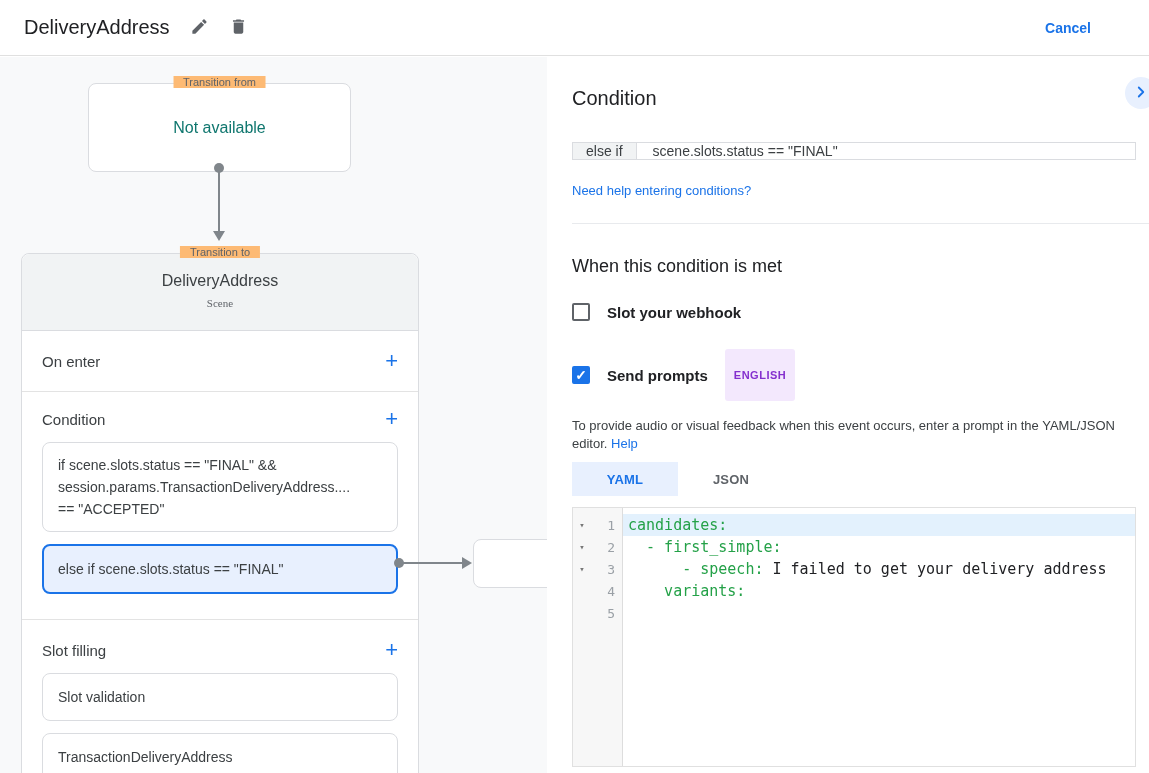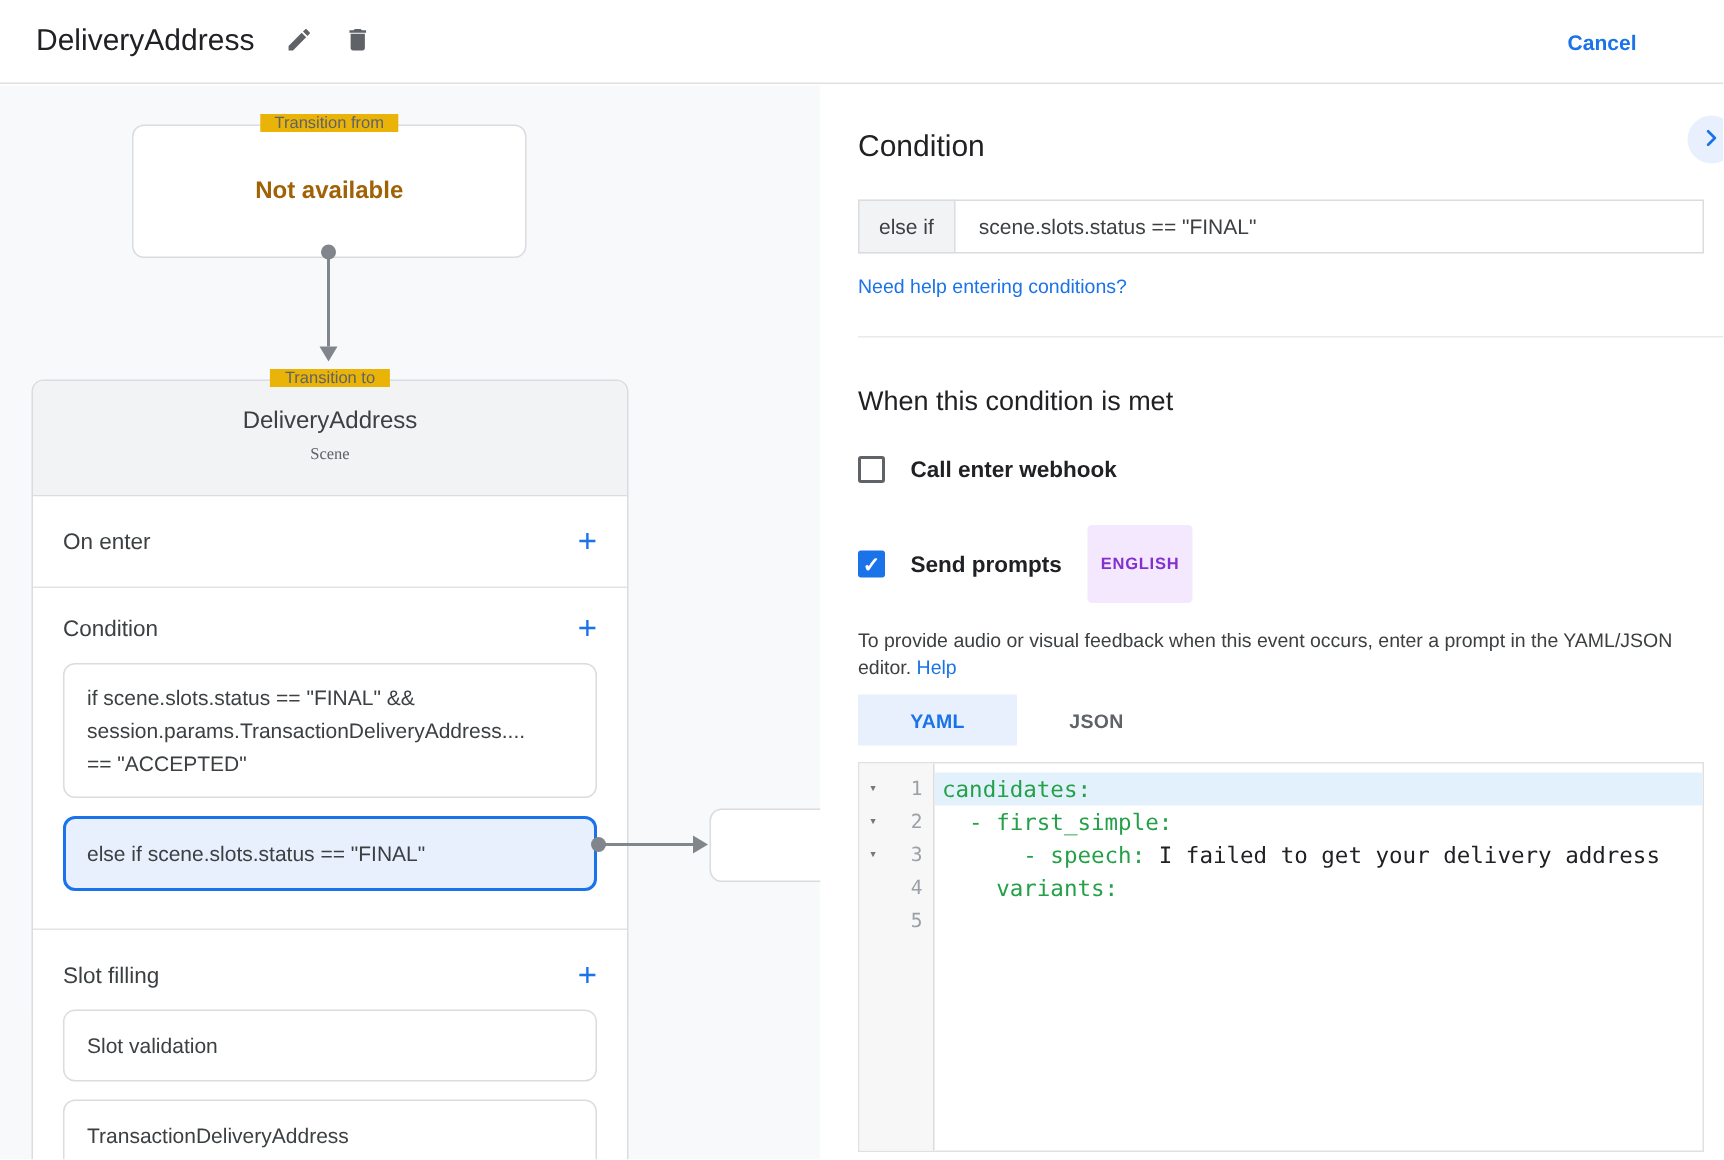--- a/index.html
+++ b/index.html
@@ -17,22 +17,22 @@
                 font-family:"Liberation Sans", sans-serif; cursor:pointer; margin-right:34px; }
   .save-btn { background:#1a73e8; color:#fff; border:none; border-radius:4px; width:99px; height:36px;
               font-size:14px; font-weight:700; font-family:"Liberation Sans", sans-serif; cursor:pointer; }
 
   
   .left-panel { position:absolute; top:57px; left:0; width:547px; height:716px;
                 background:#f8f9fa; overflow:hidden; }
   .from-box { position:absolute; left:88px; top:26px; width:263px; height:89px; background:#fff;
               border:1px solid #dadce0; border-radius:8px; display:flex; align-items:center; justify-content:center; }
   .legend { position:absolute; top:-8px; left:50%; transform:translateX(-50%); font-size:11px;
-            color:#5f6368; background:#eab308; padding:0 10px; white-space:nowrap; }
-  .from-text { font-size:16px; color:#a16207;font-weight:bold; }
+            color:#5f6368; background:#fdba74; padding:0 10px; white-space:nowrap; }
+  .from-text { font-size:16px; color:#0f766e; }
   .v-dot { position:absolute; left:214px; top:106px; width:10px; height:10px; border-radius:50%; background:#80868b; }
   .v-line { position:absolute; left:218px; top:114px; width:2px; height:60px; background:#80868b; }
   .v-arrow { position:absolute; left:213px; top:174px; width:0; height:0;
              border-left:6px solid transparent; border-right:6px solid transparent; border-top:10px solid #80868b; }
 
   .scene-card { position:absolute; left:21px; top:196px; width:398px; height:540px; background:#fff;
                 border:1px solid #dadce0; border-radius:8px 8px 0 0; }
   .scene-card .legend { top:-8px; }
   .card-head { background:#f1f3f4; border-bottom:1px solid #dadce0; border-radius:8px 8px 0 0;
                height:77px; text-align:center; padding-top:18px; }
@@ -58,21 +58,21 @@
   .target-box { position:absolute; left:473px; top:482px; width:88px; height:49px; background:#fff;
                 border:1px solid #dadce0; border-radius:8px; }
 
   
   .right-panel { position:absolute; top:57px; left:547px; width:602px; height:716px; background:#fff;
                  padding-left:25px; overflow:hidden; }
   .panel-title-row { position:relative; margin-top:28px; height:26px; }
   .panel-title { font-size:20px; color:#202124; line-height:26px; }
   .collapse-btn { position:absolute; top:-8px; right:-8px; width:32px; height:32px; border-radius:50%;
                   background:#e8f0fe; border:none; cursor:pointer; display:flex; align-items:center; justify-content:center; }
-  .cond-row { display:flex; margin-top:22px; margin-right:13px; height:36px; }
+  .cond-row { display:flex; margin-top:22px; margin-right:13px; height:36px;align-items:center; }
   .cond-prefix { background:#f1f3f4; border:1px solid #dadce0; display:flex; align-items:center;
                  padding:0 13px; font-size:14px; color:#3c4043; }
   .cond-input { flex:1; border:1px solid #dadce0; margin-left:-1px; padding:0 16px; font-size:14px;
                 color:#3c4043; font-family:"Liberation Sans", sans-serif; background:#fff; outline:none; }
   .link { color:#1a73e8; font-size:13px; text-decoration:none; display:inline-block; }
   .help-link { margin-top:14px; }
   .divider { border:none; border-top:1px solid #e8eaed; margin-top:24px; }
   .section-title { font-size:18px; font-weight:400; color:#202124; margin-top:30px; line-height:24px; }
   .check-row { display:flex; align-items:center; margin-top:25px; }
   .check-row.second { margin-top:28px; }
@@ -199,21 +199,21 @@
     </div>
 
     <a class="link help-link" href="#">Need help entering conditions?</a>
 
     <hr class="divider">
 
     <div class="section-title">When this condition is met</div>
 
     <div class="check-row">
       <span class="cbox"></span>
-      <span class="check-label">Call enter webhook</span>
+      <span class="check-label">Slot your webhook</span>
     </div>
 
     <div class="check-row second">
       <span class="cbox checked">
         <span class="tick">✓</span>
       </span>
       <span class="check-label">Send prompts</span>
       <span class="badge">ENGLISH</span>
     </div>
 

